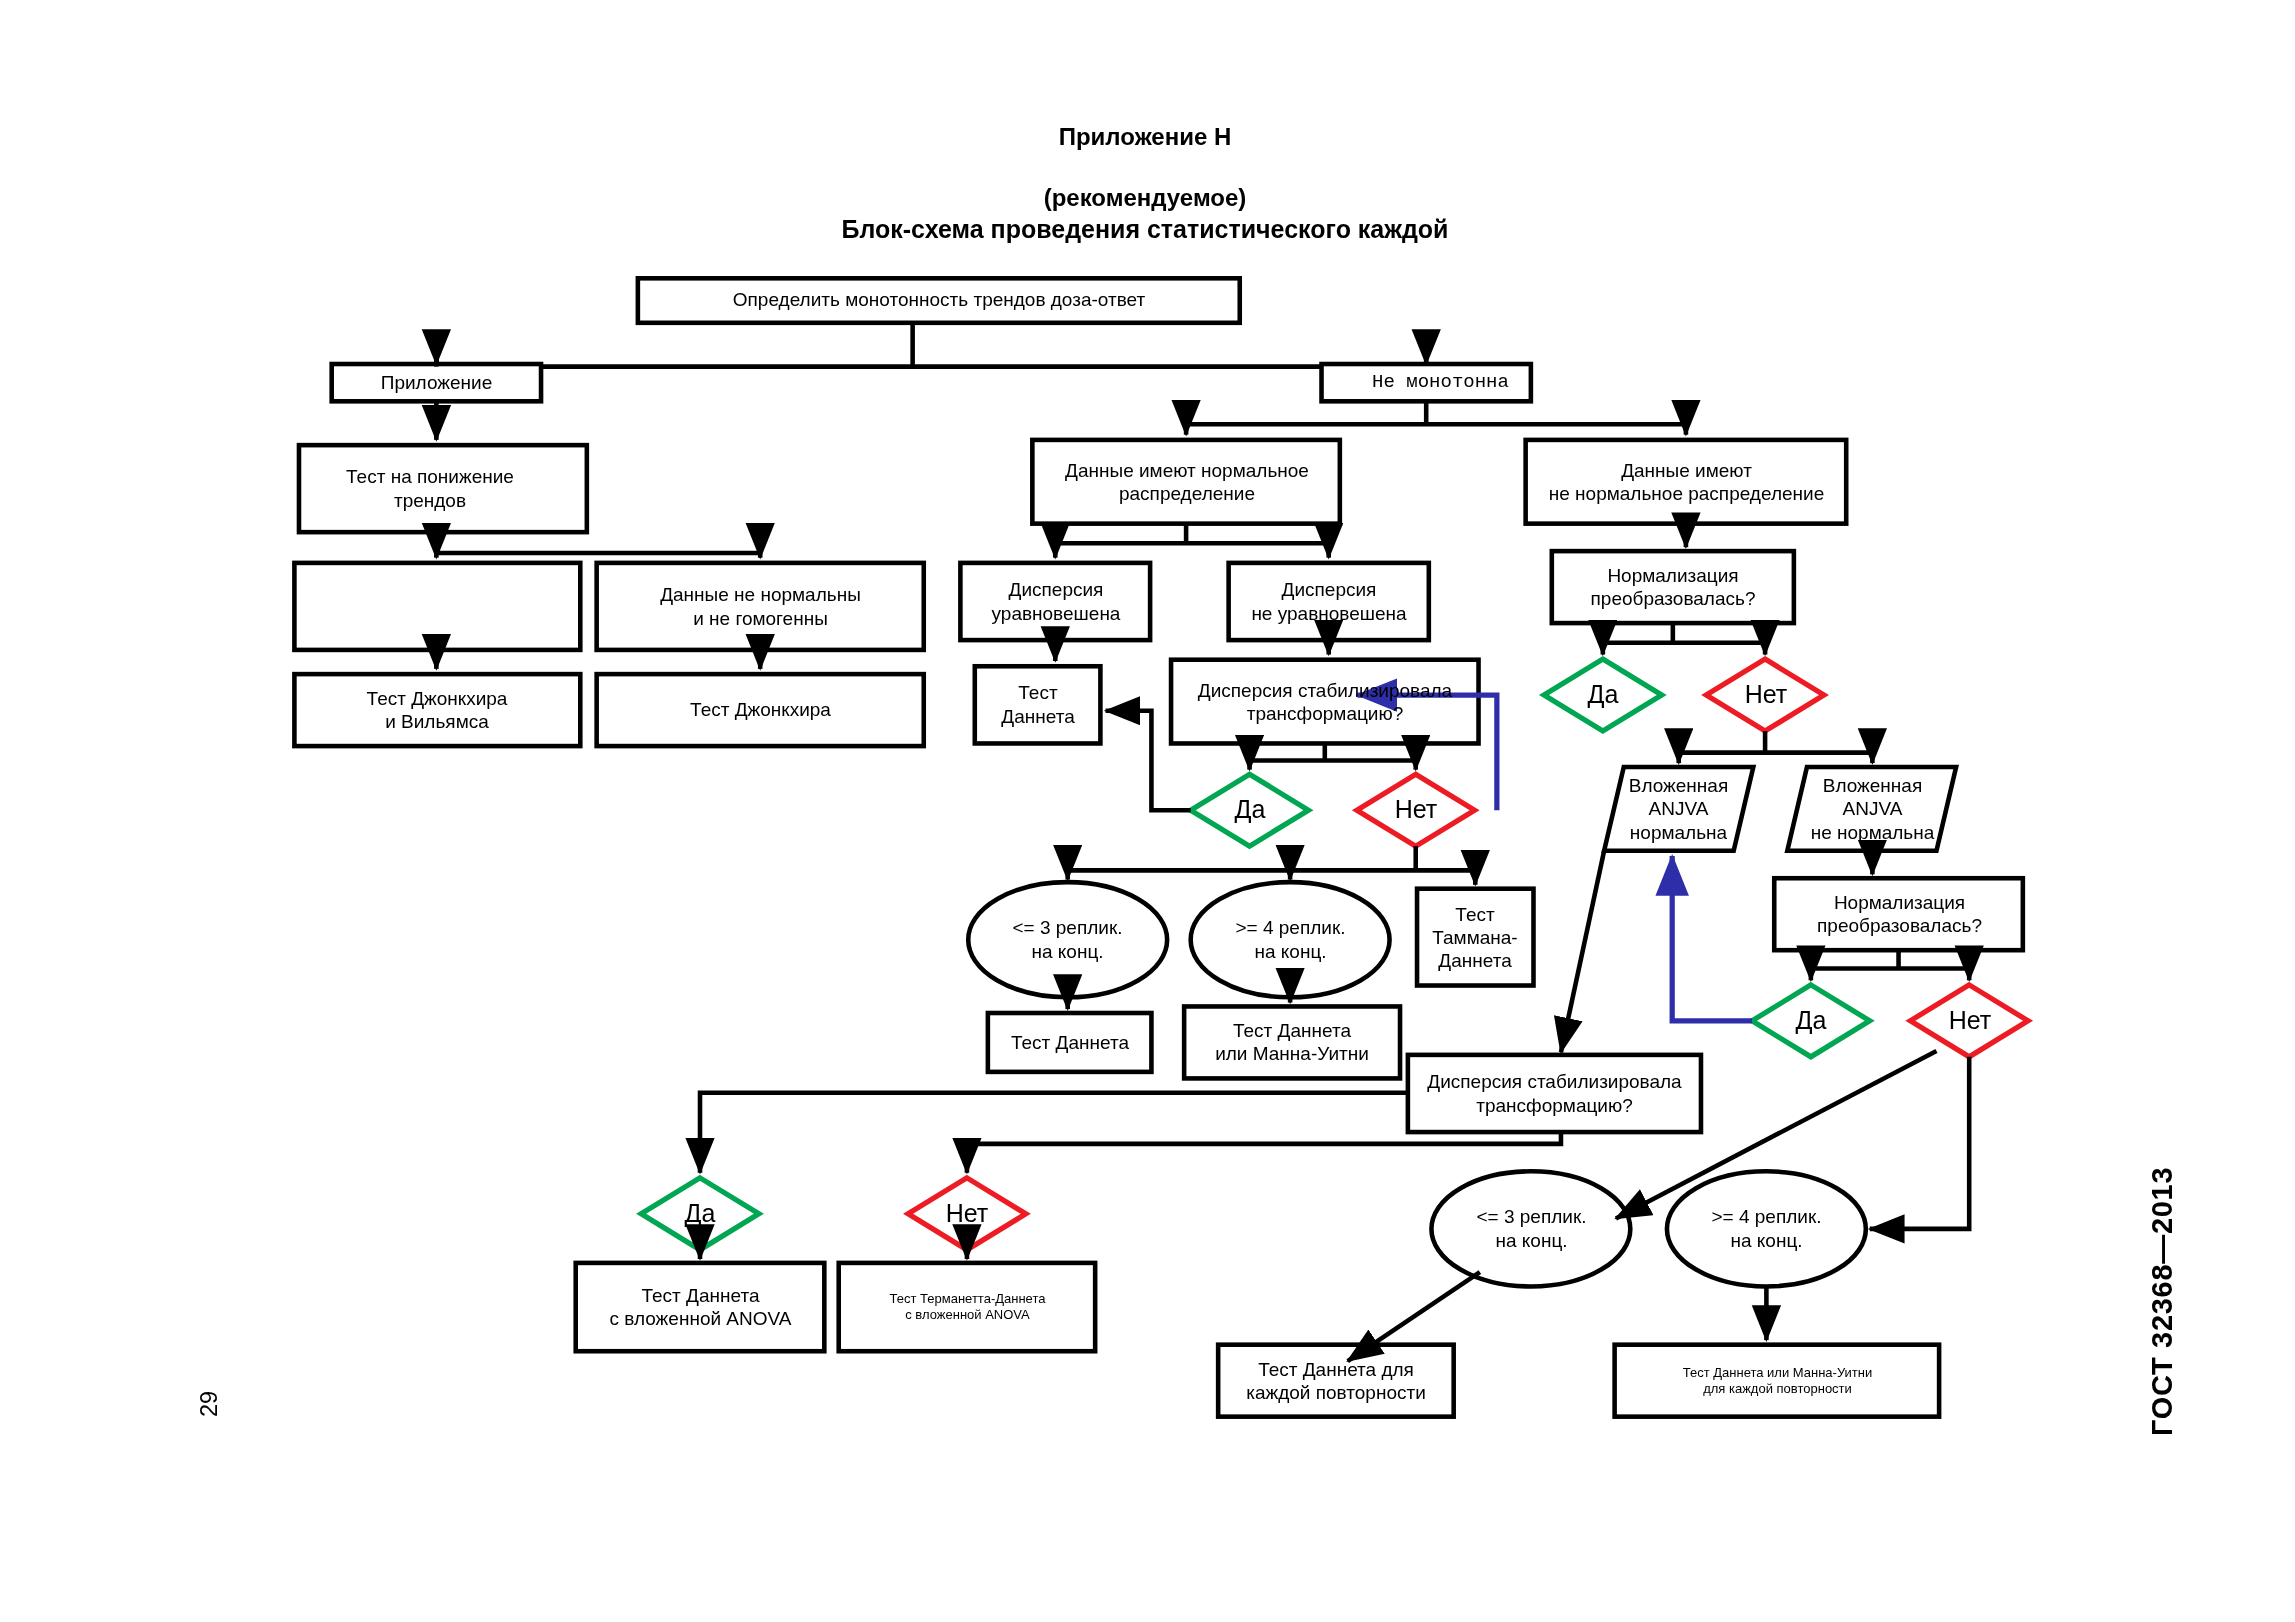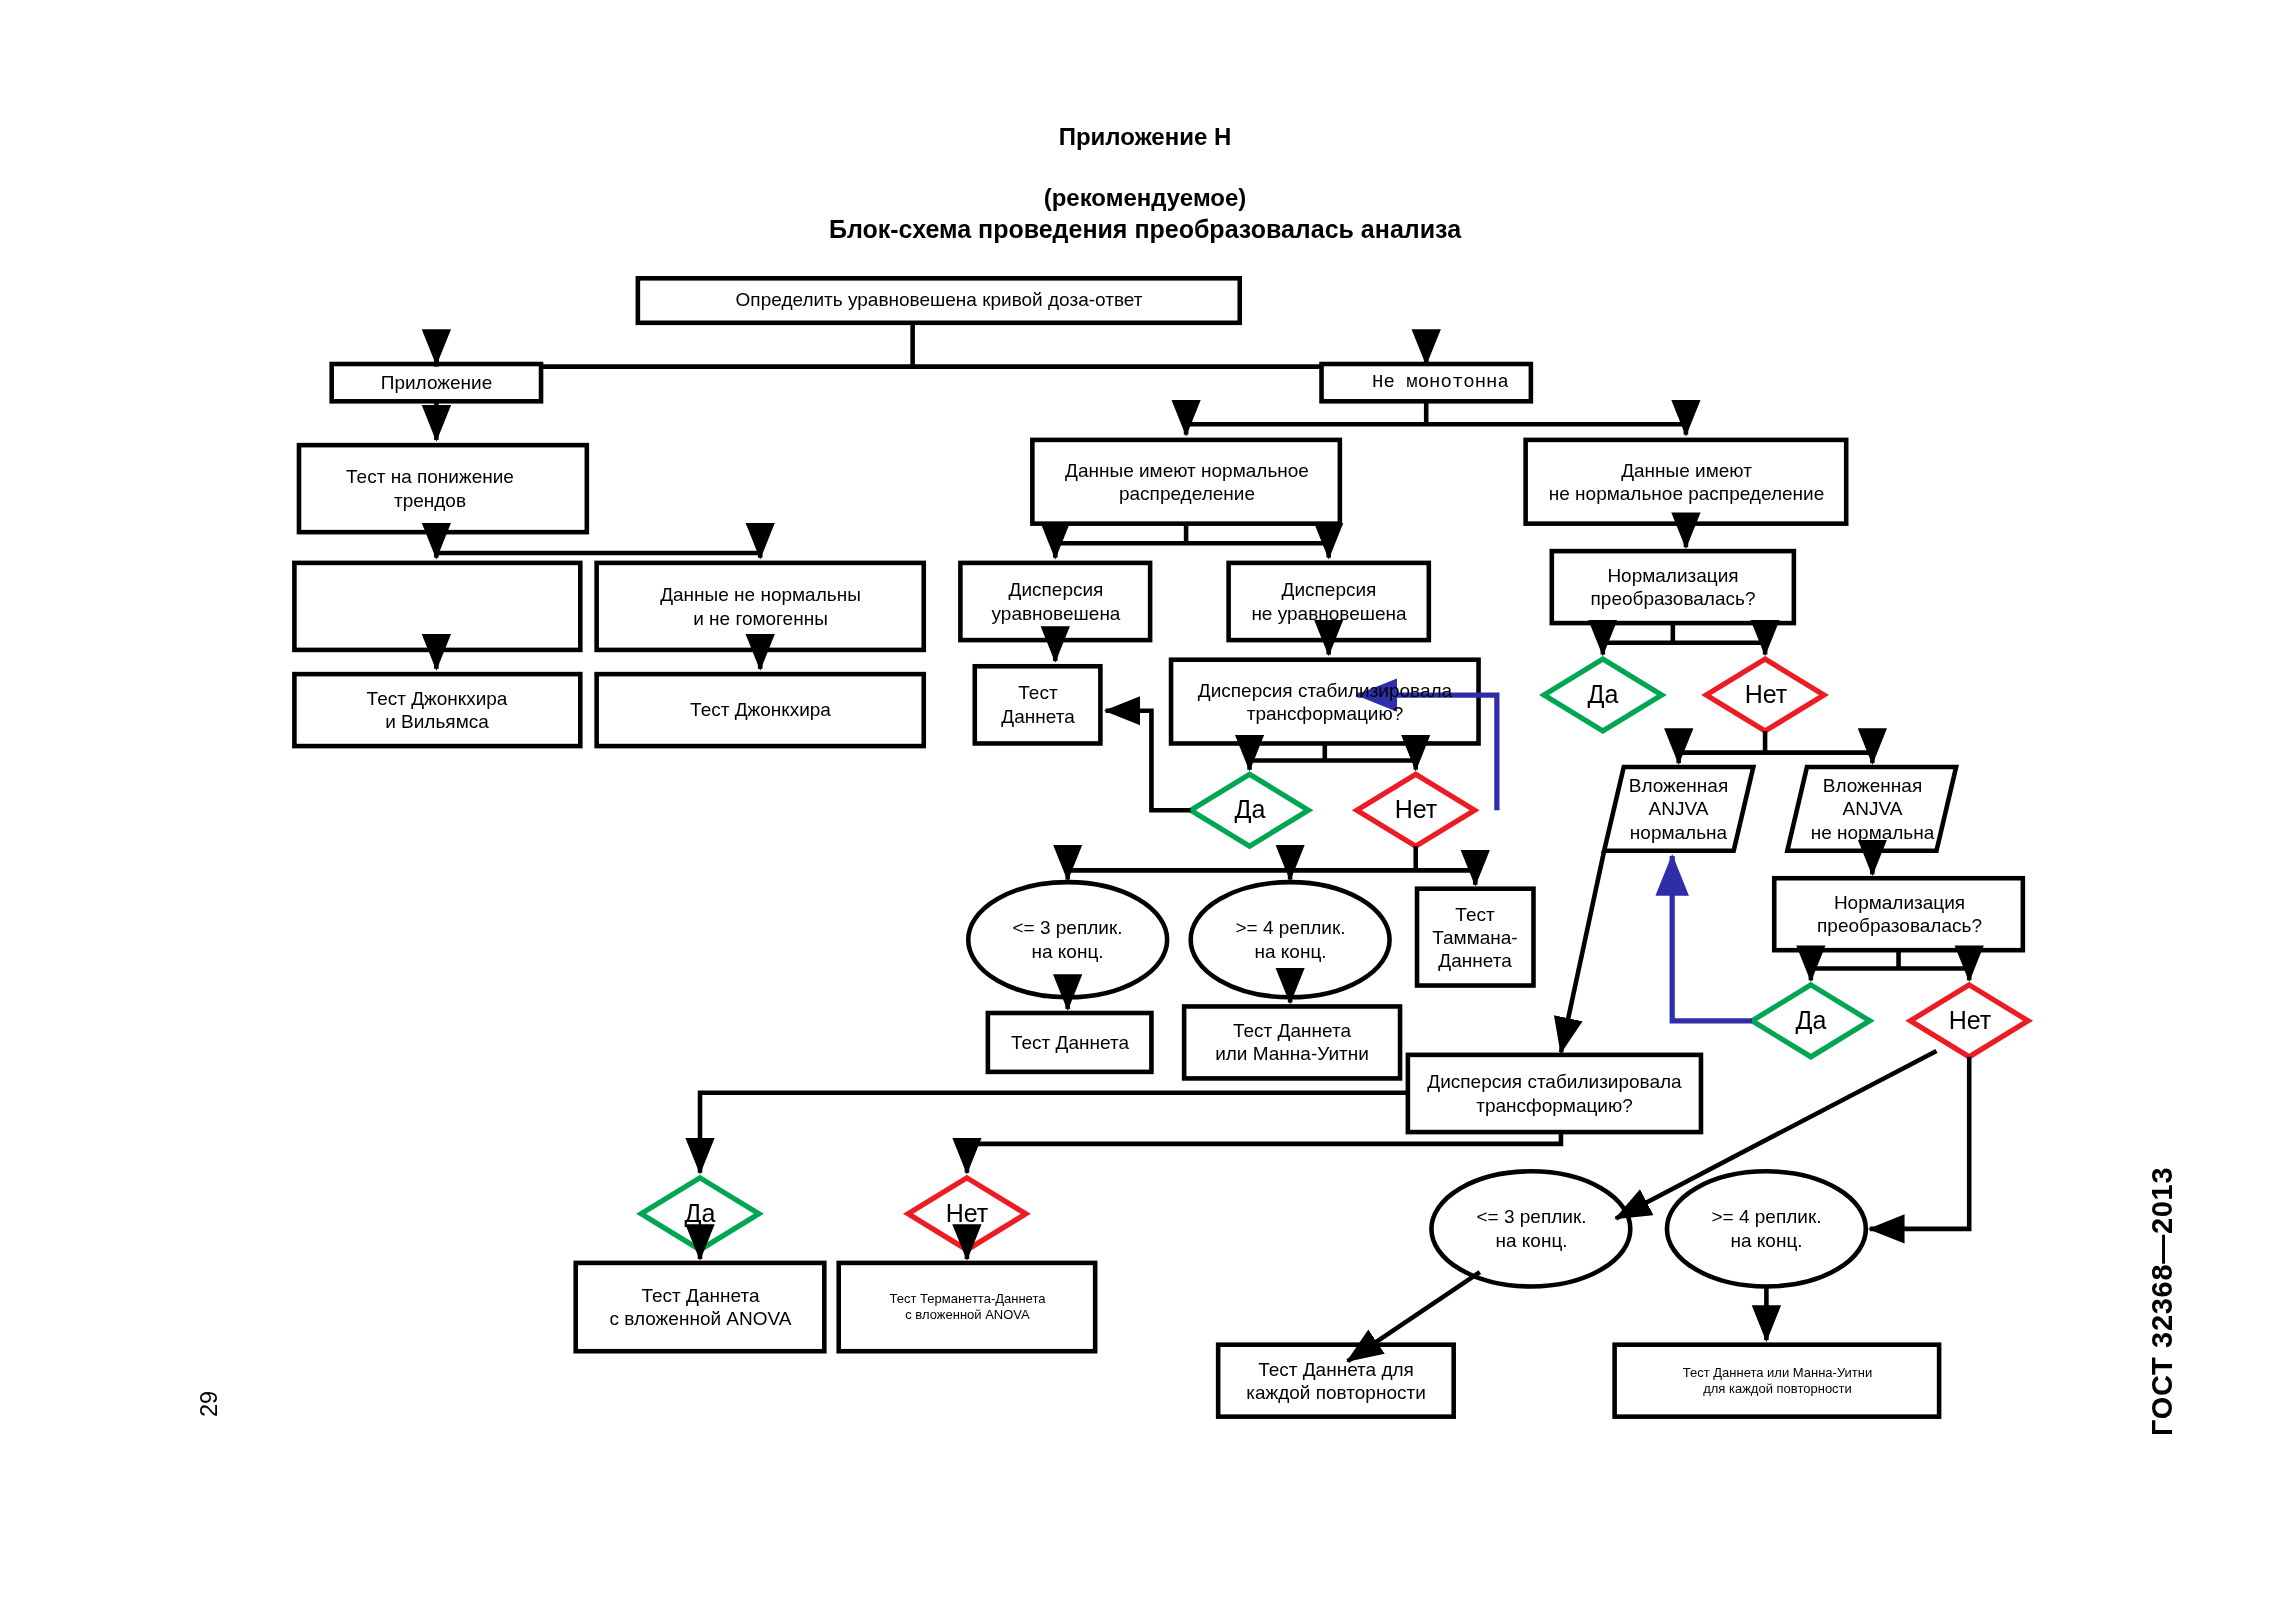--- a/index.html
+++ b/index.html
@@ -36,21 +36,21 @@
     transform-origin:0 0;transform:rotate(-90deg);white-space:nowrap;
   }
 </style>
 </head>
 <body>
 
 <div id="page">
 
   <div class="ttl t1" style="left:903px;top:121px;width:484px;">Приложение Н</div>
   <div class="ttl t1" style="left:903px;top:157px;width:484px;margin-top:25px;">(рекомендуемое)</div>
-  <div class="ttl t2" style="left:654px;top:213px;width:982px;">Блок-схема проведения преобразовалась анализа</div>
+  <div class="ttl t2" style="left:654px;top:213px;width:982px;">Блок-схема проведения статистического каждой</div>
 
   <svg id="svg-layer" viewBox="0 0 3508 2480" xmlns="http://www.w3.org/2000/svg">
     <defs>
       <marker id="ar" markerWidth="9" markerHeight="9" refX="7.6" refY="3.2" orient="auto">
         <path d="M0,0 L8,3.2 L0,6.4 z" fill="#000"></path>
       </marker>
       <marker id="arb" markerWidth="9" markerHeight="9" refX="7.6" refY="3.2" orient="auto">
         <path d="M0,0 L8,3.2 L0,6.4 z" fill="#2e2fa8"></path>
       </marker>
     </defs>
@@ -185,21 +185,21 @@
       <path d="M2262,1944 L2060,2080" marker-end="url(#ar)"></path>
       <path d="M2700,1966 L2700,2048" marker-end="url(#ar)"></path>
     </g>
 
     <g stroke="#2e2fa8" stroke-width="8" fill="none">
       <path d="M2288,1238 L2288,1062 L2075,1062" marker-end="url(#arb)"></path>
       <path d="M2678,1560 L2556,1560 L2556,1308" marker-end="url(#arb)"></path>
     </g>
   </svg>
 
-  <div class="node" style="left:638px;top:278px;width:602px;height:44px;">Определить уравновешена кривой доза-ответ</div>
+  <div class="node" style="left:638px;top:278px;width:602px;height:44px;">Определить монотонность трендов доза-ответ</div>
   <div class="node" style="left:332px;top:364px;width:209px;height:37px;">Приложение</div>
   <div class="node" style="left:1336px;top:364px;width:209px;height:37px;font-family:Liberation Mono, monospace;">Не монотонна</div>
   <div class="node" style="left:286px;top:445px;width:288px;height:87px;">Тест на понижение
 трендов</div>
   <div class="node" style="left:597px;top:563px;width:327px;height:87px;">Данные не нормальны
 и не гомогенны</div>
   <div class="node" style="left:294px;top:674px;width:286px;height:72px;">Тест Джонкхира
 и Вильямса</div>
   <div class="node" style="left:597px;top:674px;width:327px;height:72px;">Тест Джонкхира</div>
   <div class="node" style="left:1033px;top:440px;width:308px;height:84px;">Данные имеют нормальное

